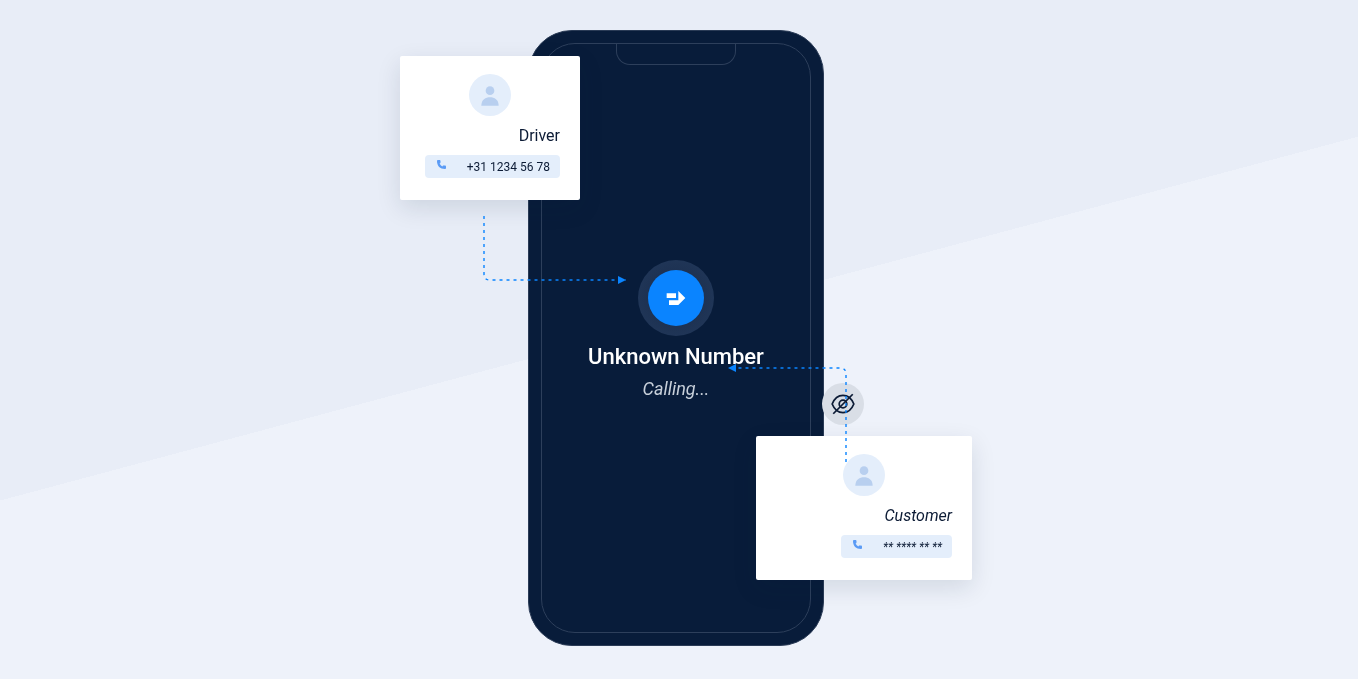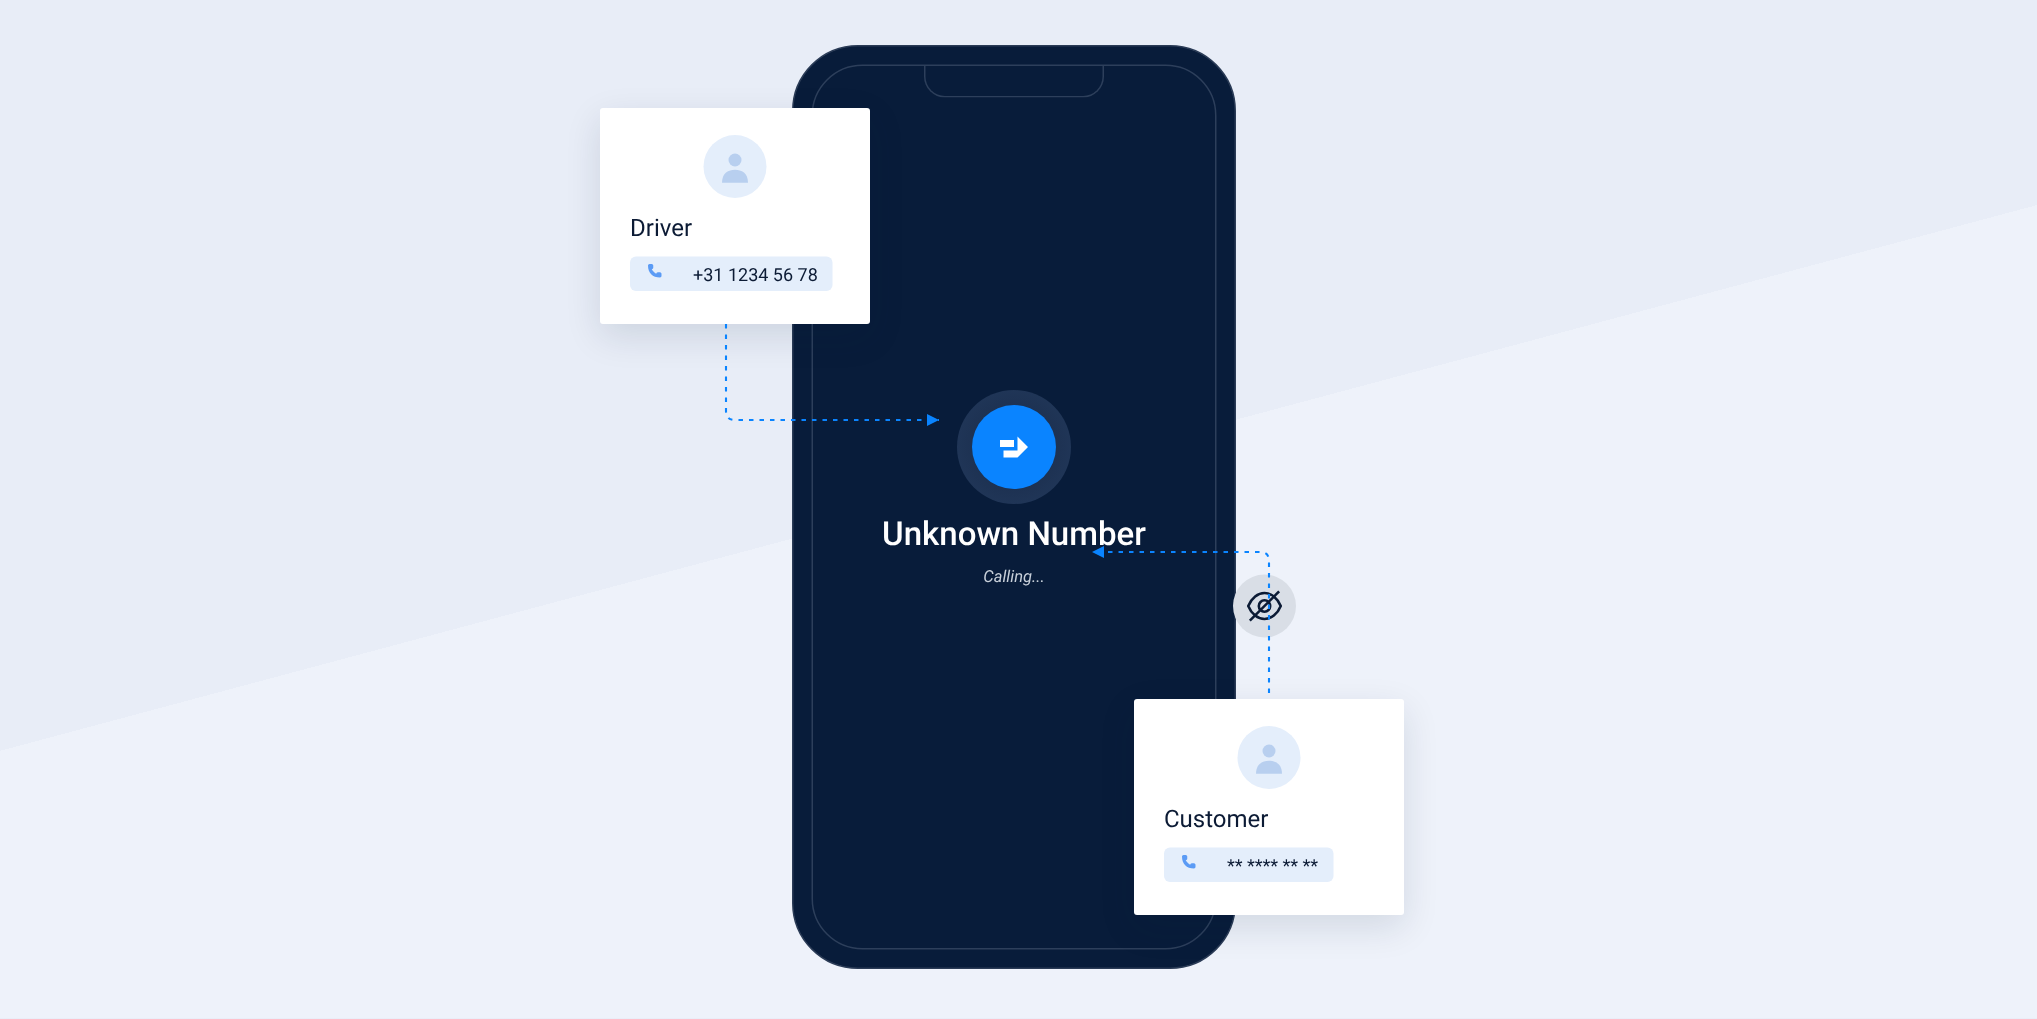--- a/index.html
+++ b/index.html
@@ -84,41 +84,41 @@
     color: #ffffff;
     font-size: 22px;
     font-weight: 500;
   }
   .calling-text {
     position: absolute;
     top: 334px;
     width: 100%;
     text-align: center;
     color: #c8d0da;
-    font-size: 11px;
+    font-size: 18px;
     font-style: italic;
   }
   .card {
     position: absolute;
     background: #ffffff;
     border-radius: 2px;
     box-shadow: 0 8px 24px rgba(10, 30, 60, 0.12);
     padding: 18px 20px 22px 20px;
-    text-align: left;
-    margin-top: 16px;
+    text-align: right;
   }
   .card-driver {
     left: 400px;
     top: 56px;
     width: 180px;
   }
   .card-customer {
     left: 756px;
-    top: 450px;
-    width: 180px;
+    top: 436px;
+    width: 216px;
+    font-style: italic;
   }
   .avatar {
     width: 42px;
     height: 42px;
     border-radius: 50%;
     background: #e4eefb;
     margin: 0 auto 10px auto;
     display: flex;
     align-items: center;
     justify-content: center;

